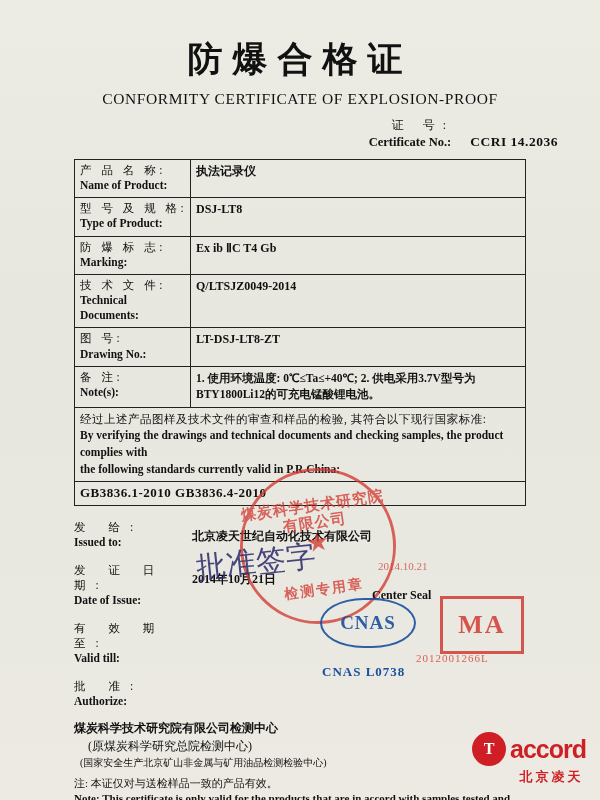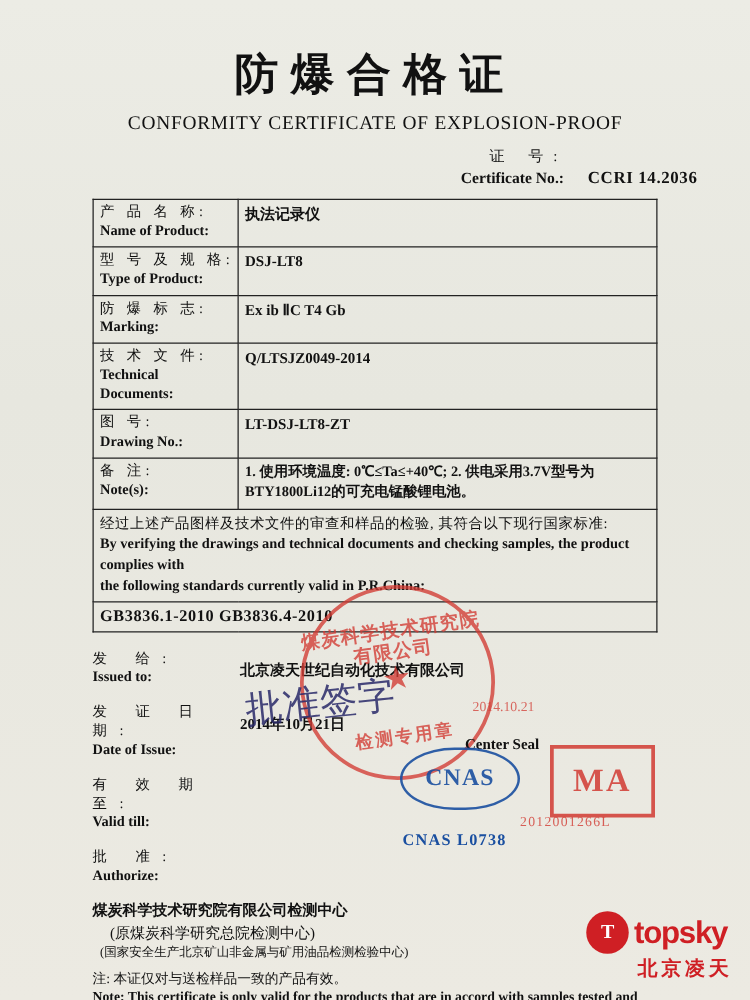--- a/index.html
+++ b/index.html
@@ -209,21 +209,21 @@
     background:#cf1f24;
     display:flex;align-items:center;justify-content:center;
     color:#fff;font-weight:bold;font-size:16px;
     margin-right:4px;
   }
   .logo .word{
     color:#cf1f24;font-weight:bold;font-size:25px;
     font-family:"Liberation Sans",sans-serif;letter-spacing:-1px;
   }
   .logo .cnname{
-    color:#cf1f24;font-weight:bold;font-size:16px;letter-spacing:3px;
+    color:#cf1f24;font-weight:bold;font-size:13px;letter-spacing:3px;
     margin-top:2px;
     margin-left:45px;
   }
 </style>
 </head>
 <body>
 
 <div class="page">
 
   <div class="title-cn">防爆合格证</div>
@@ -348,18 +348,18 @@
   <div class="cnas">CNAS</div>
   <div class="cnas-no">CNAS L0738</div>
   <div class="cma">MA</div>
   <div class="cma-no">2012001266L</div>
   <div class="sign">批准签字</div>
   <div class="date-stamp">2014.10.21</div>
 
   <div class="logo">
     <div class="mark">
       <div class="swoosh">T</div>
-      <div class="word">topsky</div>
+      <div class="word">accord</div>
     </div>
     <div class="cnname">北京凌天</div>
   </div>
 
 </div>
 
 </body></html>

